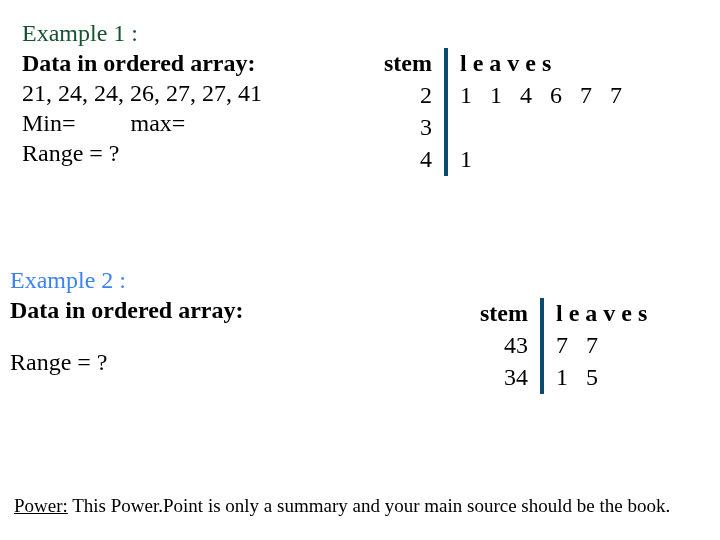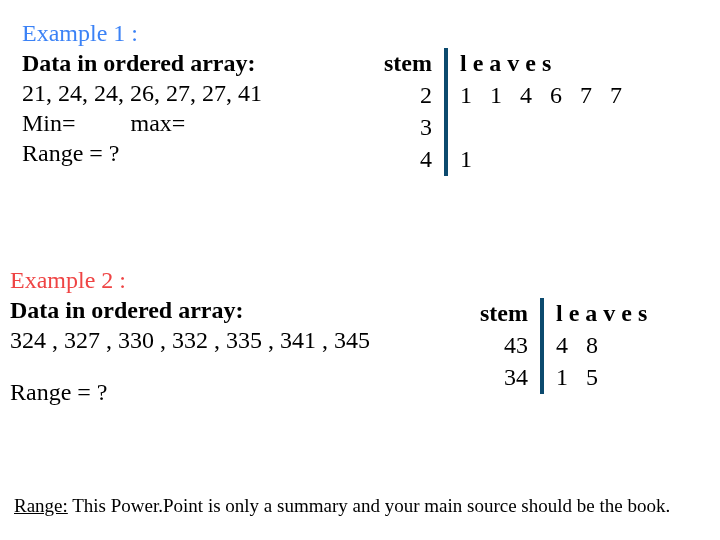--- a/index.html
+++ b/index.html
@@ -18,21 +18,21 @@
     width: 720px;
     height: 540px;
   }
   .block-ex1-text {
     position: absolute;
     left: 22px;
     top: 18px;
     width: 360px;
   }
   .block-ex1-text .title {
-    color: #3b82f6;
+    color: #14532d;
   }
   .block-ex1-text .subtitle {
     font-weight: bold;
   }
   .block-ex1-text .minmax .gap {
     display: inline-block;
     width: 55px;
   }
   .stemleaf {
     position: absolute;
@@ -64,21 +64,21 @@
     left: 378px;
     top: 48px;
   }
   .block-ex2-text {
     position: absolute;
     left: 10px;
     top: 265px;
     width: 430px;
   }
   .block-ex2-text .title {
-    color: #ef4444;
+    color: #3b82f6;
   }
   .block-ex2-text .subtitle {
     font-weight: bold;
   }
   .block-ex2-text .range {
     margin-top: 22px;
   }
   .sl2 {
     left: 466px;
     top: 298px;
@@ -127,38 +127,37 @@
     <tr>
       <td class="stem-col">4</td>
       <td class="leaf-col">1</td>
     </tr>
   </tbody>
     </table>
 
   <div class="block-ex2-text">
     <div class="title">Example 2 :</div>
     <div class="subtitle">Data in ordered array:</div>
-    <div>324 , 327 , 330 , 332 , 335 , 341 , 345</div>
     <div class="range">Range = ?</div>
   </div>
 
   <table class="stemleaf sl2">
     <tbody>
         <tr>
       <th class="stem-col">stem</th>
       <th class="leaf-col">leaves</th>
     </tr>
     <tr>
       <td class="stem-col">43</td>
-      <td class="leaf-col">4 8</td>
+      <td class="leaf-col">7 7</td>
     </tr>
     <tr>
       <td class="stem-col">34</td>
       <td class="leaf-col">1 5</td>
     </tr>
   </tbody>
     </table>
 
   <div class="note">
-    <span class="nlabel">Range:</span><span> This Power.Point is only a summary and your main source should be the book.</span>
+    <span class="nlabel">Power:</span><span> This Power.Point is only a summary and your main source should be the book.</span>
   </div>
 
 </div>
 
 </body></html>

